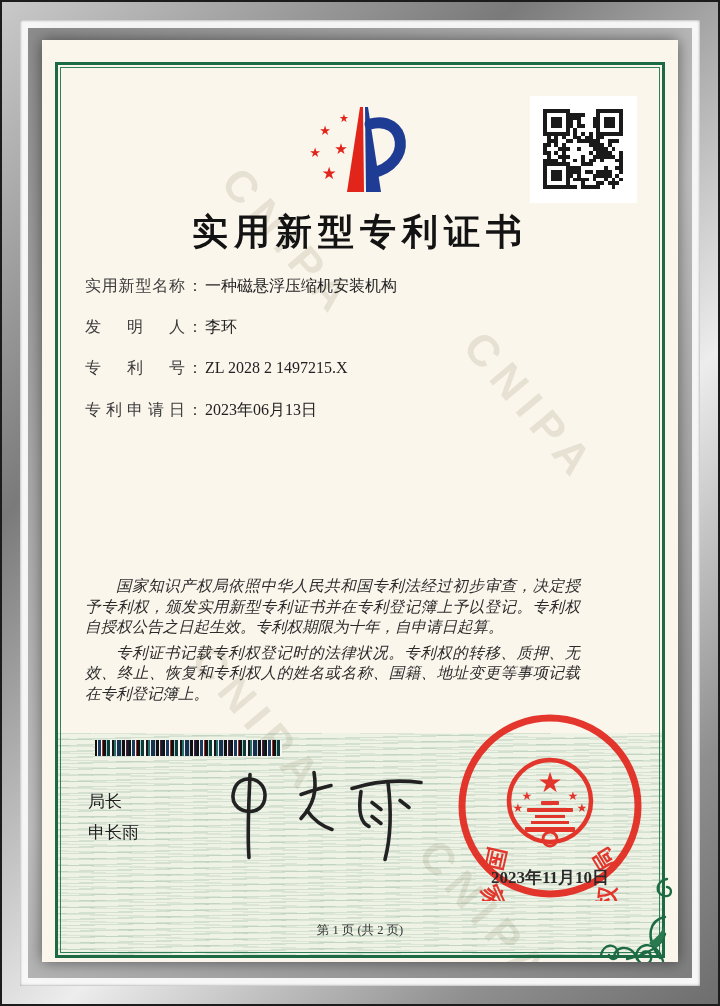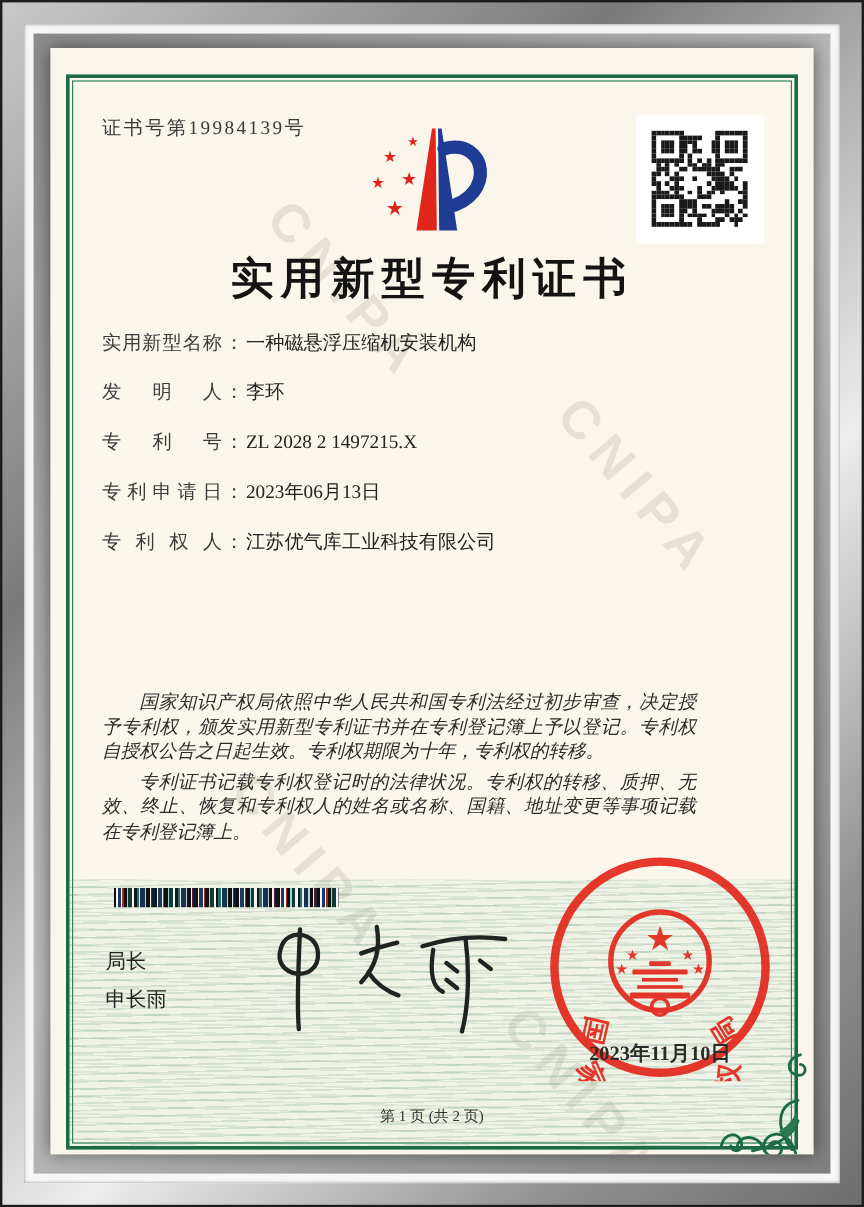--- a/index.html
+++ b/index.html
@@ -70,21 +70,20 @@
 
   <div class="abs band"></div>
 
   <div class="abs wm" style="left:208px;top:118px;">CNIPA</div>
   <div class="abs wm" style="left:450px;top:282px;">CNIPA</div>
   <div class="abs wm" style="left:178px;top:595px;">CNIPA</div>
   <div class="abs wm" style="left:405px;top:790px;">CNIPA</div>
 
   <div class="abs green-border"></div>
 
-  <div class="abs cert-no">证书号第19984139号</div>
 
   <svg class="abs logo" viewBox="0 0 130 96">
     <g fill="#e1251b" font-family="DejaVu Sans, sans-serif" text-anchor="middle">
       <text x="46" y="20" font-size="11">★</text>
       <text x="27" y="33" font-size="13">★</text>
       <text x="43" y="52" font-size="15">★</text>
       <text x="17" y="55" font-size="13">★</text>
       <text x="31" y="77" font-size="17">★</text>
     </g>
     <polygon points="62,5 65,5 66,90 49,90" fill="#e1251b"></polygon>
@@ -545,26 +544,23 @@
   <div class="abs title">实用新型专利证书</div>
   <div class="abs frow" style="top:277px;">
     <span class="flabel">发明人</span><span class="colon">：</span><span class="fval">李环</span>
   </div>
   <div class="abs frow" style="top:318px;">
     <span class="flabel">专利号</span><span class="colon">：</span><span class="fval">ZL 2028 2 1497215.X</span>
   </div>
   <div class="abs frow" style="top:360px;">
     <span class="flabel">专利申请日</span><span class="colon">：</span><span class="fval">2023年06月13日</span>
   </div>
-  <div class="abs frow" style="top:402px;">
-    <span class="flabel">专利权人</span><span class="colon">：</span><span class="fval">江苏优气库工业科技有限公司</span>
-  </div>
 
   <div class="abs paras">
-    <p>国家知识产权局依照中华人民共和国专利法经过初步审查，决定授予专利权，颁发实用新型专利证书并在专利登记簿上予以登记。专利权自授权公告之日起生效。专利权期限为十年，专利权的转移。</p>
+    <p>国家知识产权局依照中华人民共和国专利法经过初步审查，决定授予专利权，颁发实用新型专利证书并在专利登记簿上予以登记。专利权自授权公告之日起生效。专利权期限为十年，自申请日起算。</p>
     <p>专利证书记载专利权登记时的法律状况。专利权的转移、质押、无效、终止、恢复和专利权人的姓名或名称、国籍、地址变更等事项记载在专利登记簿上。</p>
   </div>
 
   <div class="abs barcode"></div>
 
   <div class="abs director-title">局长</div>
   <div class="abs director-name">申长雨</div>
 
   <svg class="abs signature" viewBox="0 0 235 105">
     <g fill="none" stroke="#222" stroke-width="3.6" stroke-linecap="round">

